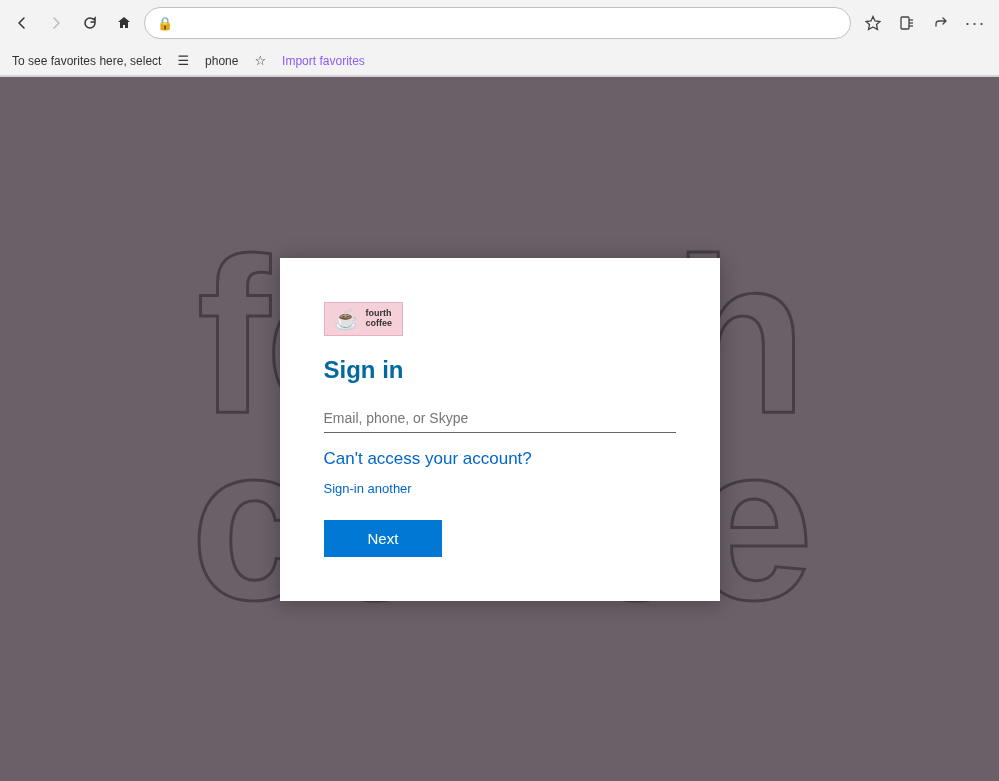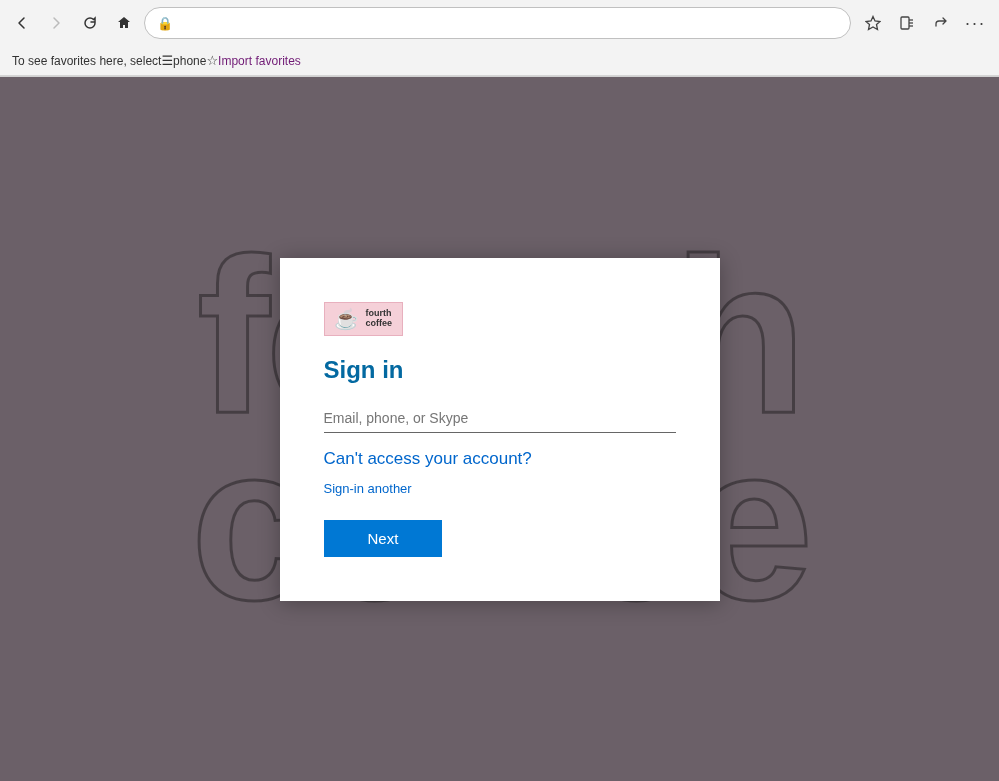--- a/index.html
+++ b/index.html
@@ -65,30 +65,30 @@
 
     
     .favorites-bar {
       background: #f3f3f3;
       border-bottom: 1px solid #d5d5d5;
       padding: 4px 12px;
       font-size: 12px;
       color: #333;
       display: flex;
       align-items: center;
-      gap: 0;
+      gap: 16px;
       flex-wrap: wrap;
       min-height: 30px;
       text-align: center;
     }
     .favorites-text {
       color: #333;
     }
     .favorites-link {
-      color: #701a75;
+      color: #8b5cf6;
       text-decoration: none;
       cursor: pointer;
     }
     .fav-icon {
       display: inline-block;
       font-size: 13px;
     }
 
     
     .page-bg {

